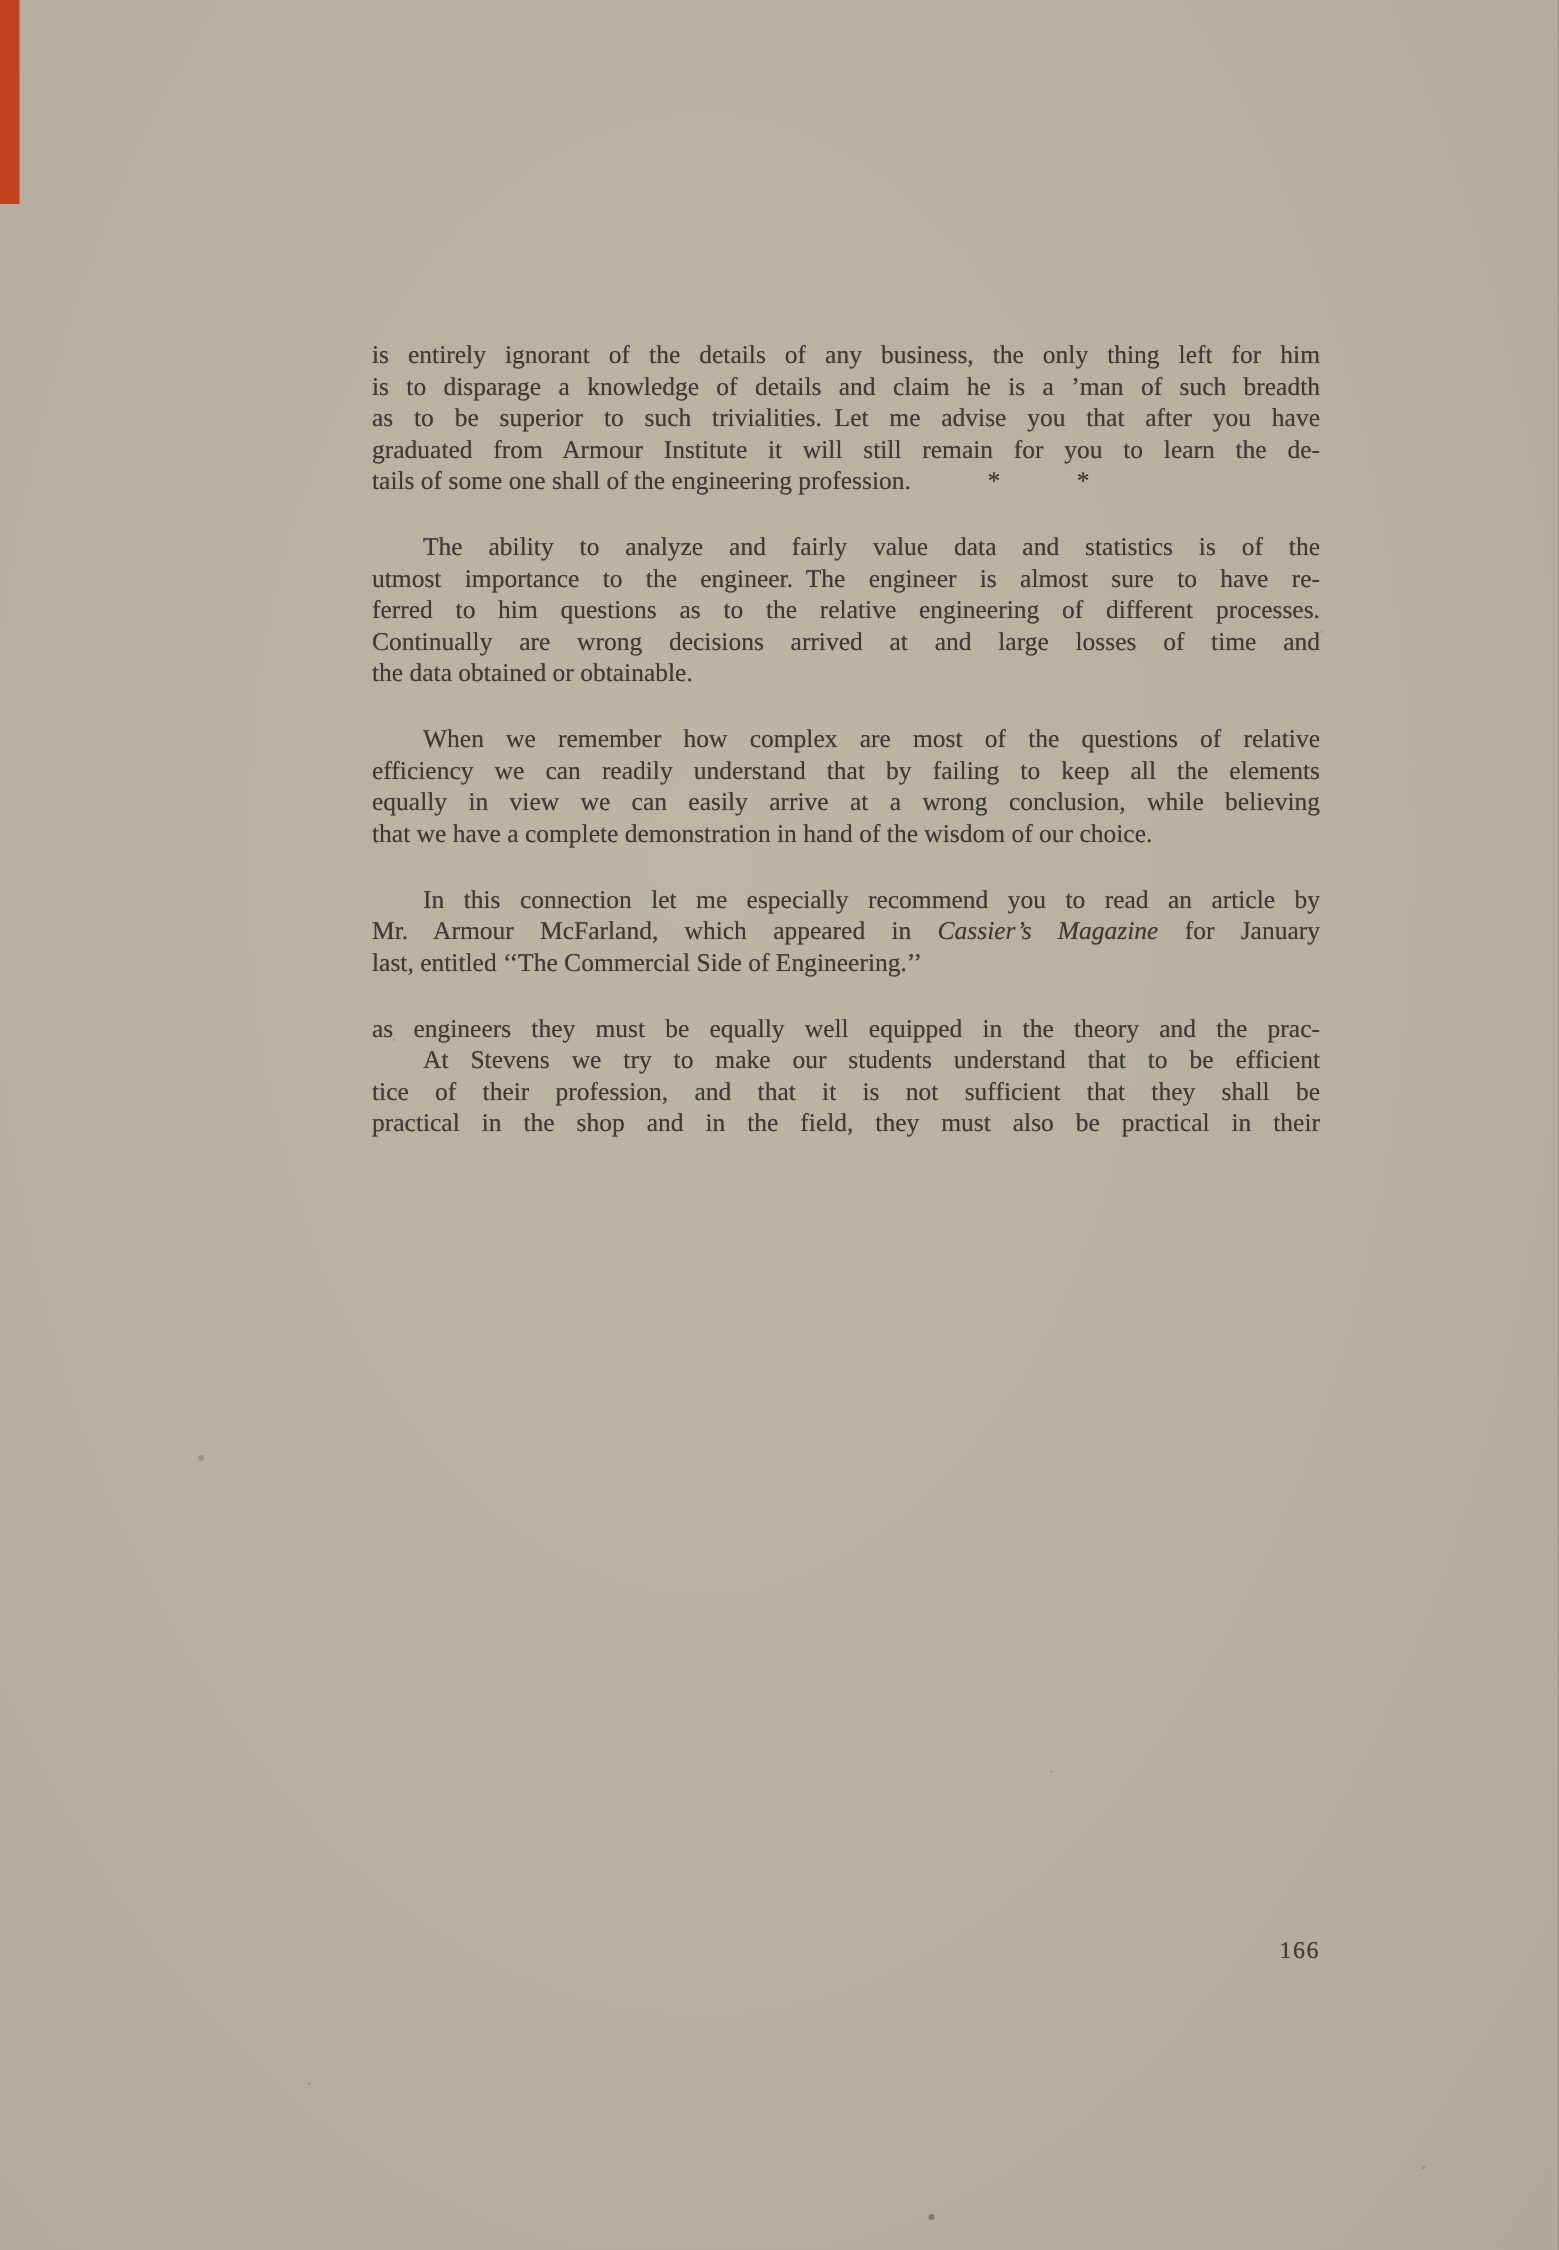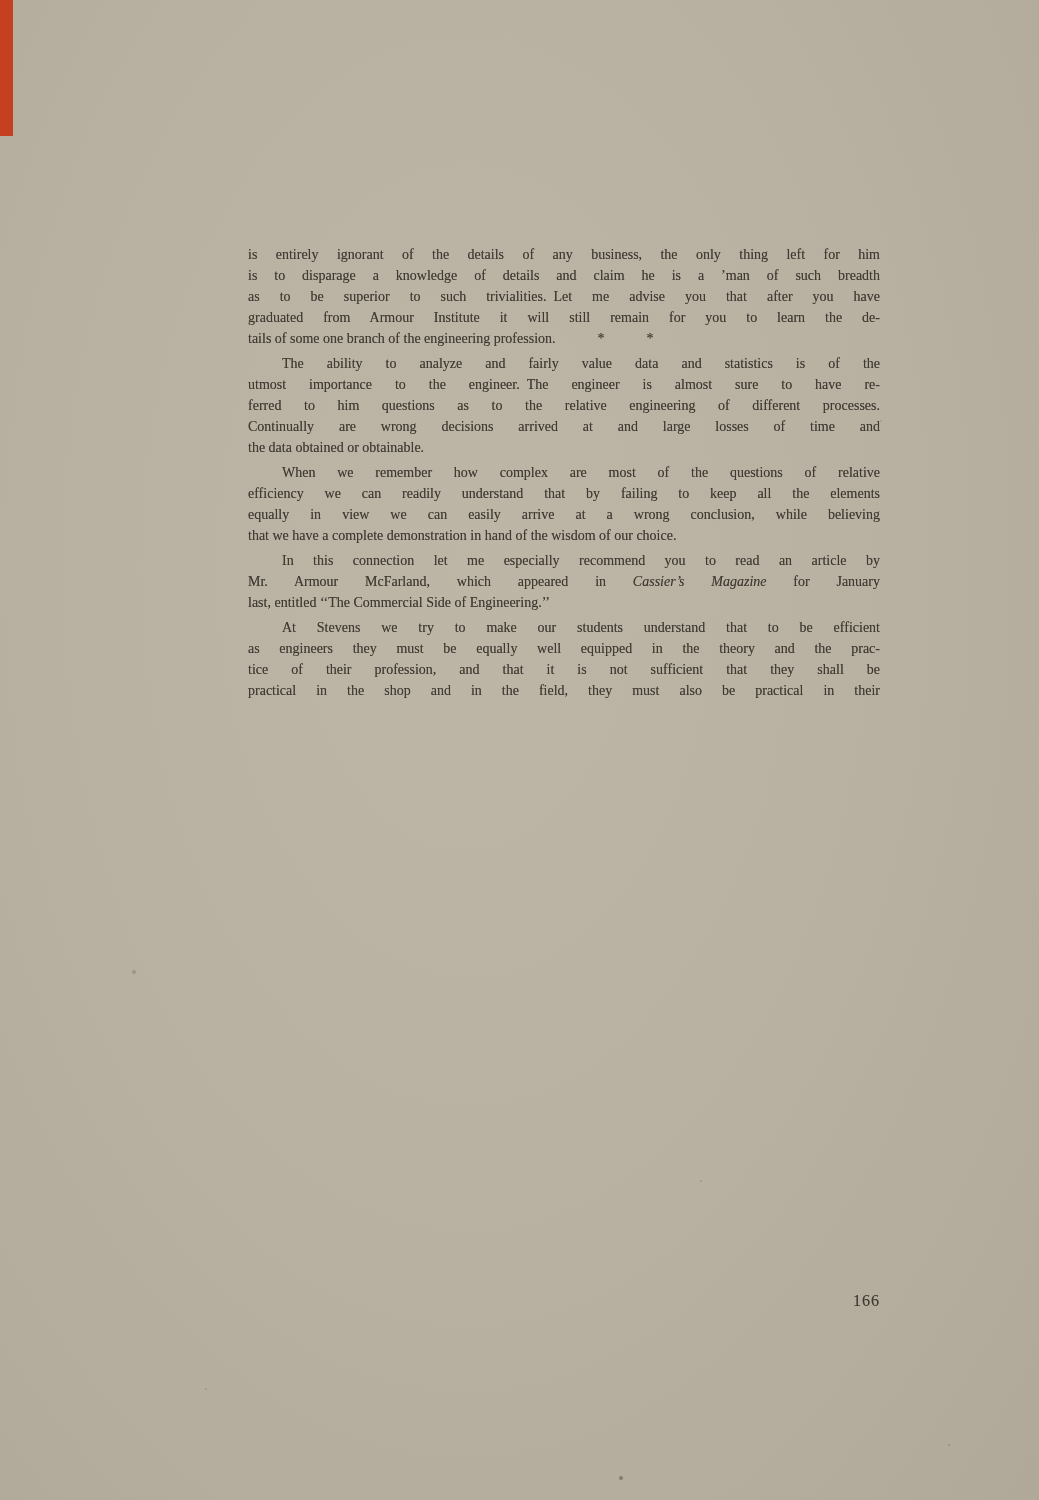--- a/index.html
+++ b/index.html
@@ -38,28 +38,28 @@
       620px 1477px 0 1px rgba(70,62,50,0.45),
       948px 1444px 0 0  rgba(95,85,68,0.35),
       262px 692px 0 0   rgba(95,85,68,0.22),
       700px 1180px 0 0  rgba(95,85,68,0.25),
       880px 420px 0 0   rgba(95,85,68,0.22),
       205px 1388px 0 0  rgba(95,85,68,0.28);
   }
   #text-block {
     position: absolute;
     left: 248px;
-    top: 244px;
+    top: 226px;
     width: 632px;
-    font-size: 14px;
+    font-size: 17px;
     line-height: 21px;
     text-shadow: 0 0 0.6px rgba(62,56,46,0.55);
   }
   .paragraph { margin: 0; }
-  .paragraph + .paragraph { margin-top: 4px; }
+  .paragraph + .paragraph { margin-top: 23px; }
   .line {
     text-align: justify;
     text-align-last: justify;
     white-space: normal;
   }
   .line.last {
     text-align-last: left;
   }
   .line.indent {
     padding-left: 34px;
@@ -84,21 +84,21 @@
   <div id="red-strip"></div>
   <div id="specks"></div>
 
   <div id="text-block">
 
     <div class="paragraph">
       <div class="line">is entirely ignorant of the details of any business, the only thing left for him</div>
       <div class="line">is to disparage a knowledge of details and claim he is a ’man of such breadth</div>
       <div class="line">as to be superior to such trivialities. Let me advise you that after you have</div>
       <div class="line">graduated from Armour Institute it will still remain for you to learn the de-</div>
-      <div class="line last">tails of some one branch of the engineering profession.   *   *</div>
+      <div class="line last">tails of some one shall of the engineering profession.   *   *</div>
     </div>
 
     <div class="paragraph">
       <div class="line indent">The ability to analyze and fairly value data and statistics is of the</div>
       <div class="line">utmost importance to the engineer. The engineer is almost sure to have re-</div>
       <div class="line">ferred to him questions as to the relative engineering of different processes.</div>
       <div class="line">Continually are wrong decisions arrived at and large losses of time and</div>
       <div class="line last">the data obtained or obtainable.</div>
     </div>
 
@@ -111,22 +111,22 @@
 
     <div class="paragraph">
       <div class="line indent">In this connection let me especially recommend you to read an article by</div>
       <div class="line">
         <span>Mr. Armour McFarland, which appeared in </span><span class="italic">Cassier’s Magazine</span><span> for January</span>
       </div>
       <div class="line last">last, entitled ‘‘The Commercial Side of Engineering.’’</div>
     </div>
 
     <div class="paragraph">
+      <div class="line">as engineers they must be equally well equipped in the theory and the prac-</div>
       <div class="line indent">At Stevens we try to make our students understand that to be efficient</div>
-      <div class="line">as engineers they must be equally well equipped in the theory and the prac-</div>
       <div class="line">tice of their profession, and that it is not sufficient that they shall be</div>
       <div class="line">practical in the shop and in the field, they must also be practical in their</div>
     </div>
 
   </div>
 
   <div id="page-number">166</div>
 
 </div>
 

